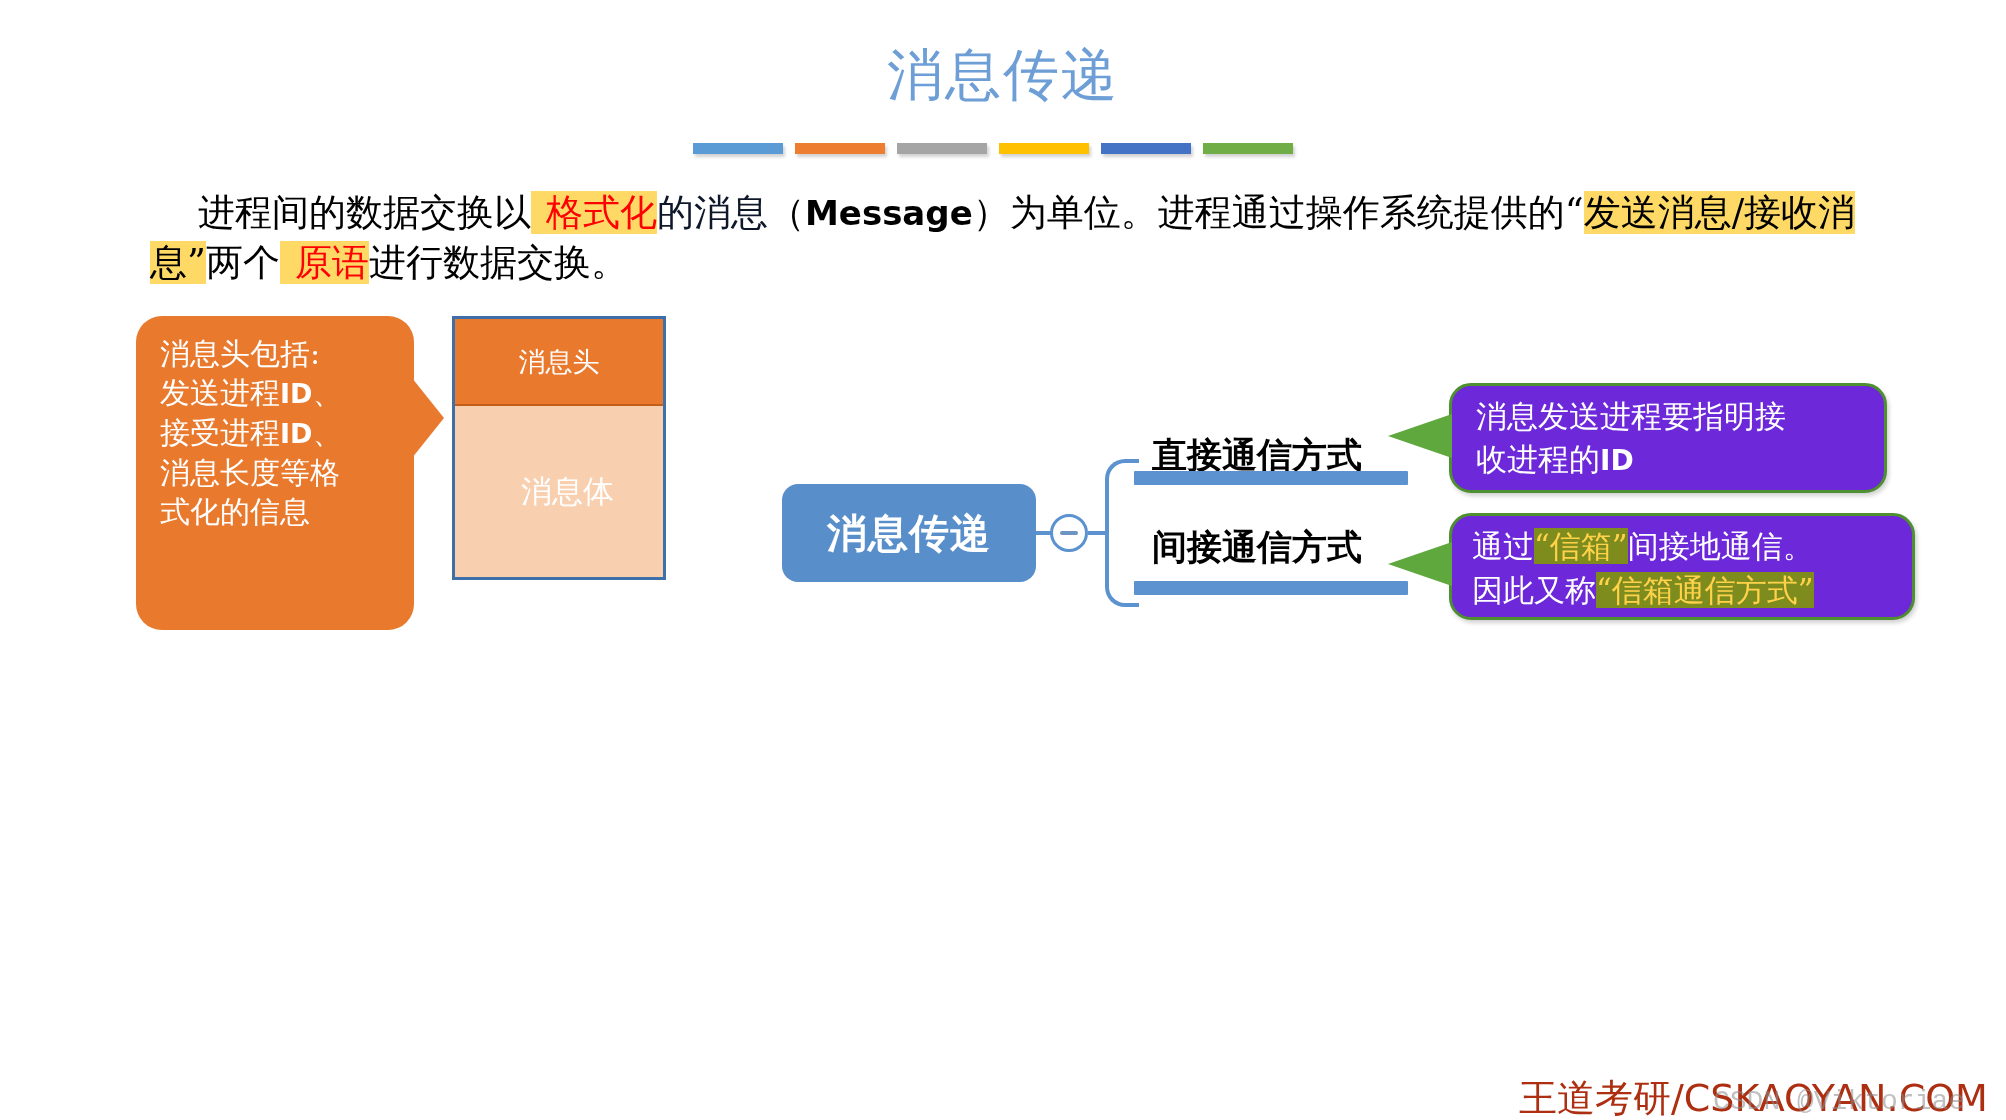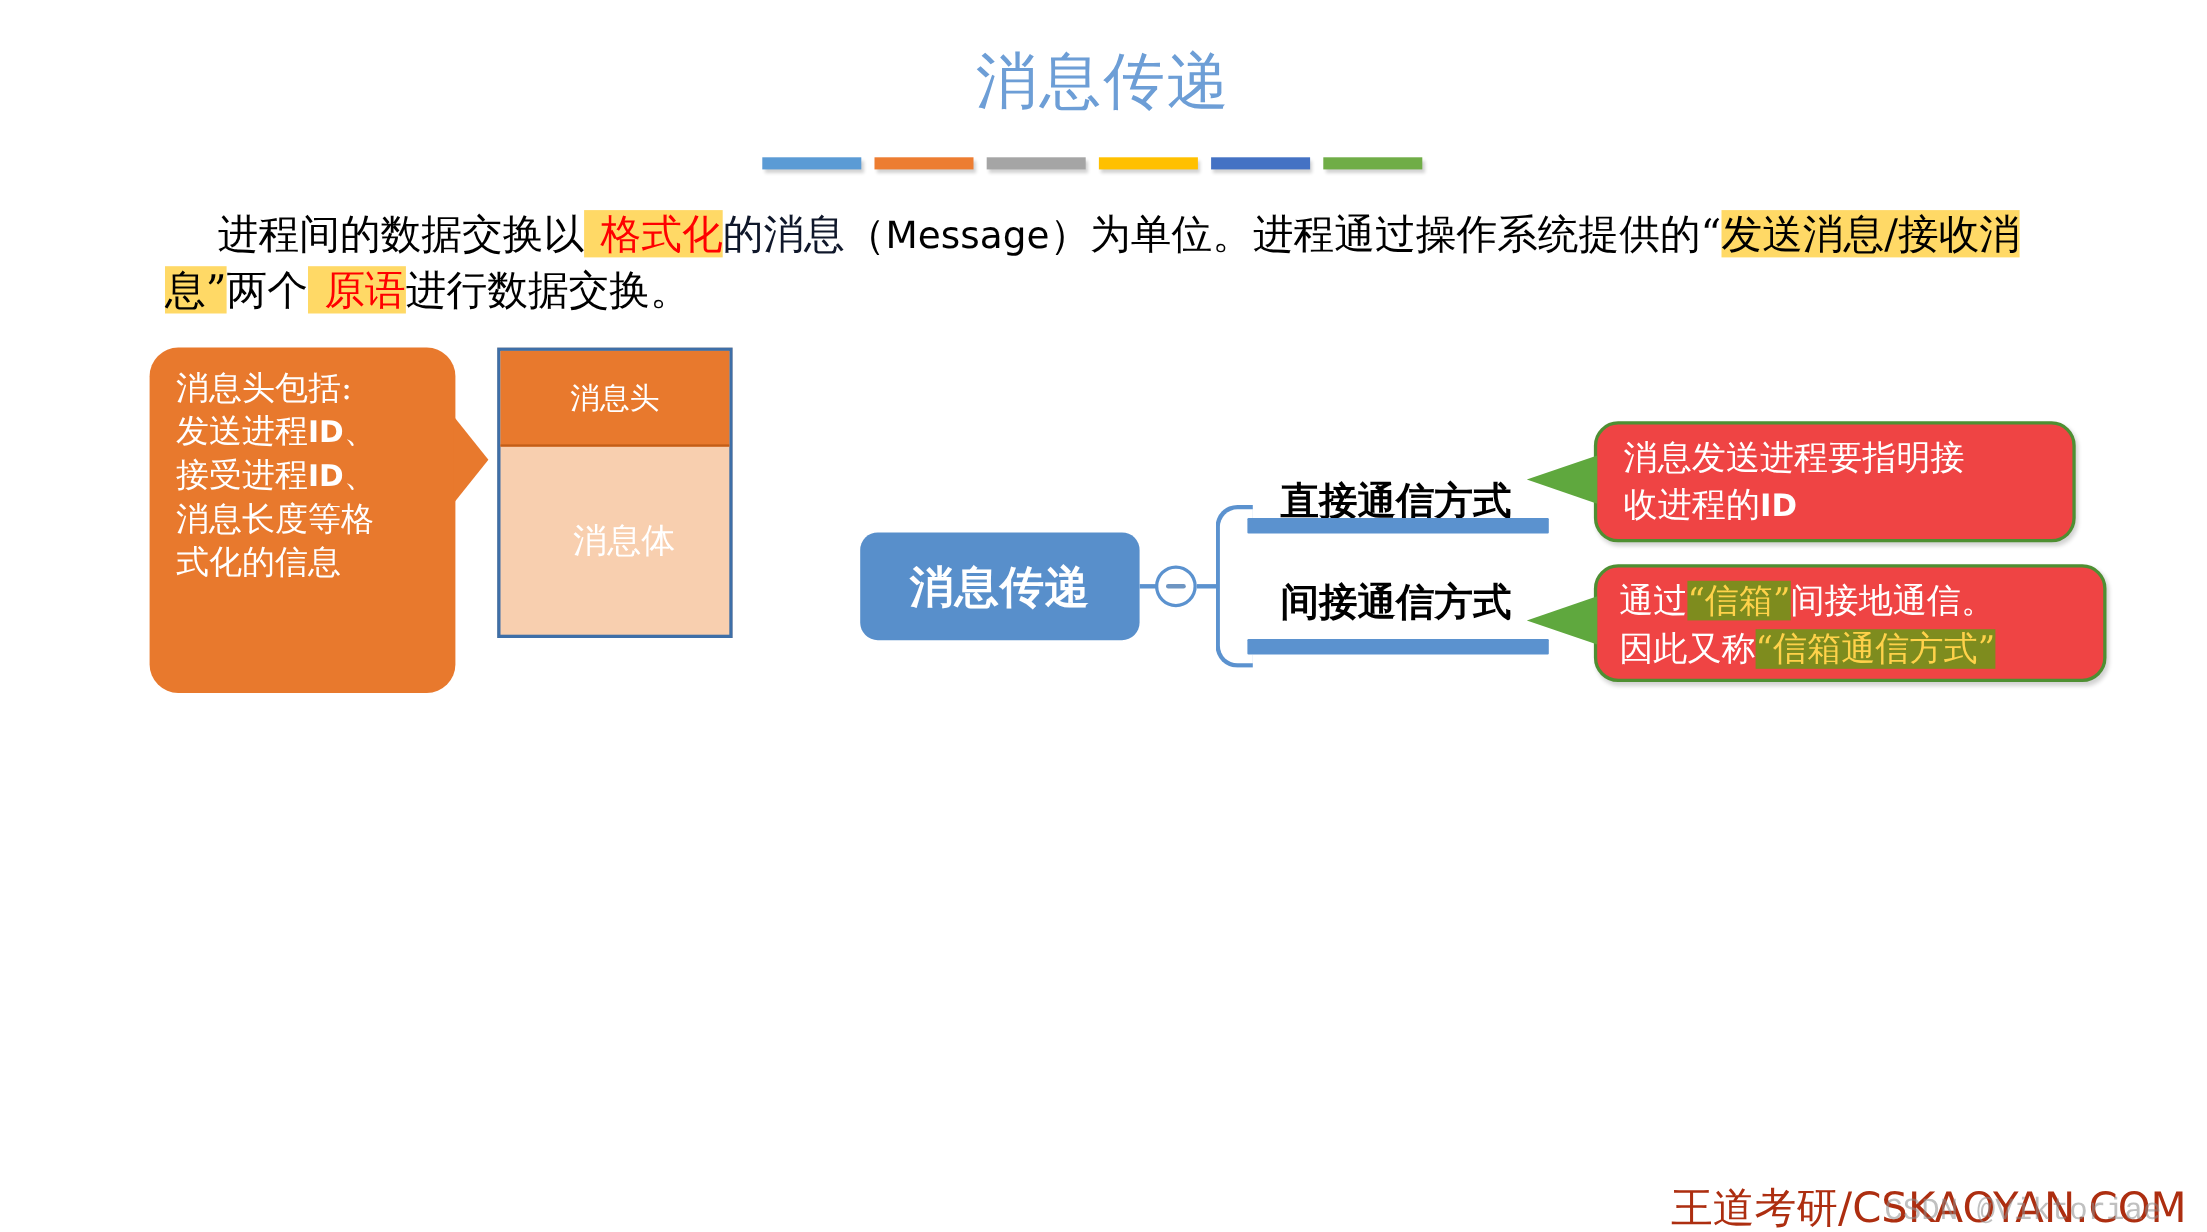--- a/index.html
+++ b/index.html
@@ -66,21 +66,21 @@
   .para .red {
     color: #0f172a;
   }
   .para .hl-yellow {
     background: #FFD966;
     color: #000000;
   }
   .para .latin {
     font-family: "DejaVu Sans", "Liberation Sans", sans-serif;
     font-size: 34px;
-    font-weight: normal;
+    font-weight: bold;
   }
 
   
   .orange-callout {
     position: absolute;
     left: 136px;
     top: 316px;
     width: 278px;
     height: 314px;
     background: #E8792D;
@@ -219,29 +219,28 @@
   }
   .mm-branch-line.b1 { left: 1134px; top: 471px; width: 274px; }
   .mm-branch-line.b2 { left: 1134px; top: 581px; width: 274px; }
   .mm-branch-label {
     position: absolute;
     font-family: "DejaVu Sans", "Liberation Sans", sans-serif;
     font-weight: bold;
     font-size: 35px;
     color: #000000;
     white-space: nowrap;
-    margin-left: 12px;
   }
   .mm-branch-label.l1 { left: 1152px; top: 432px; }
   .mm-branch-label.l2 { left: 1152px; top: 524px; }
 
   
   .green-callout {
     position: absolute;
-    background: #ef4444;
+    background: #6d28d9;
     border: 3px solid #4E8F32;
     border-radius: 22px;
     box-sizing: border-box;
     color: #ffffff;
     font-family: "DejaVu Serif", "Liberation Serif", serif;
     box-shadow: 2px 3px 4px rgba(0,0,0,0.18);
   }
   .green-callout .gtail {
     position: absolute;
     left: -64px;

